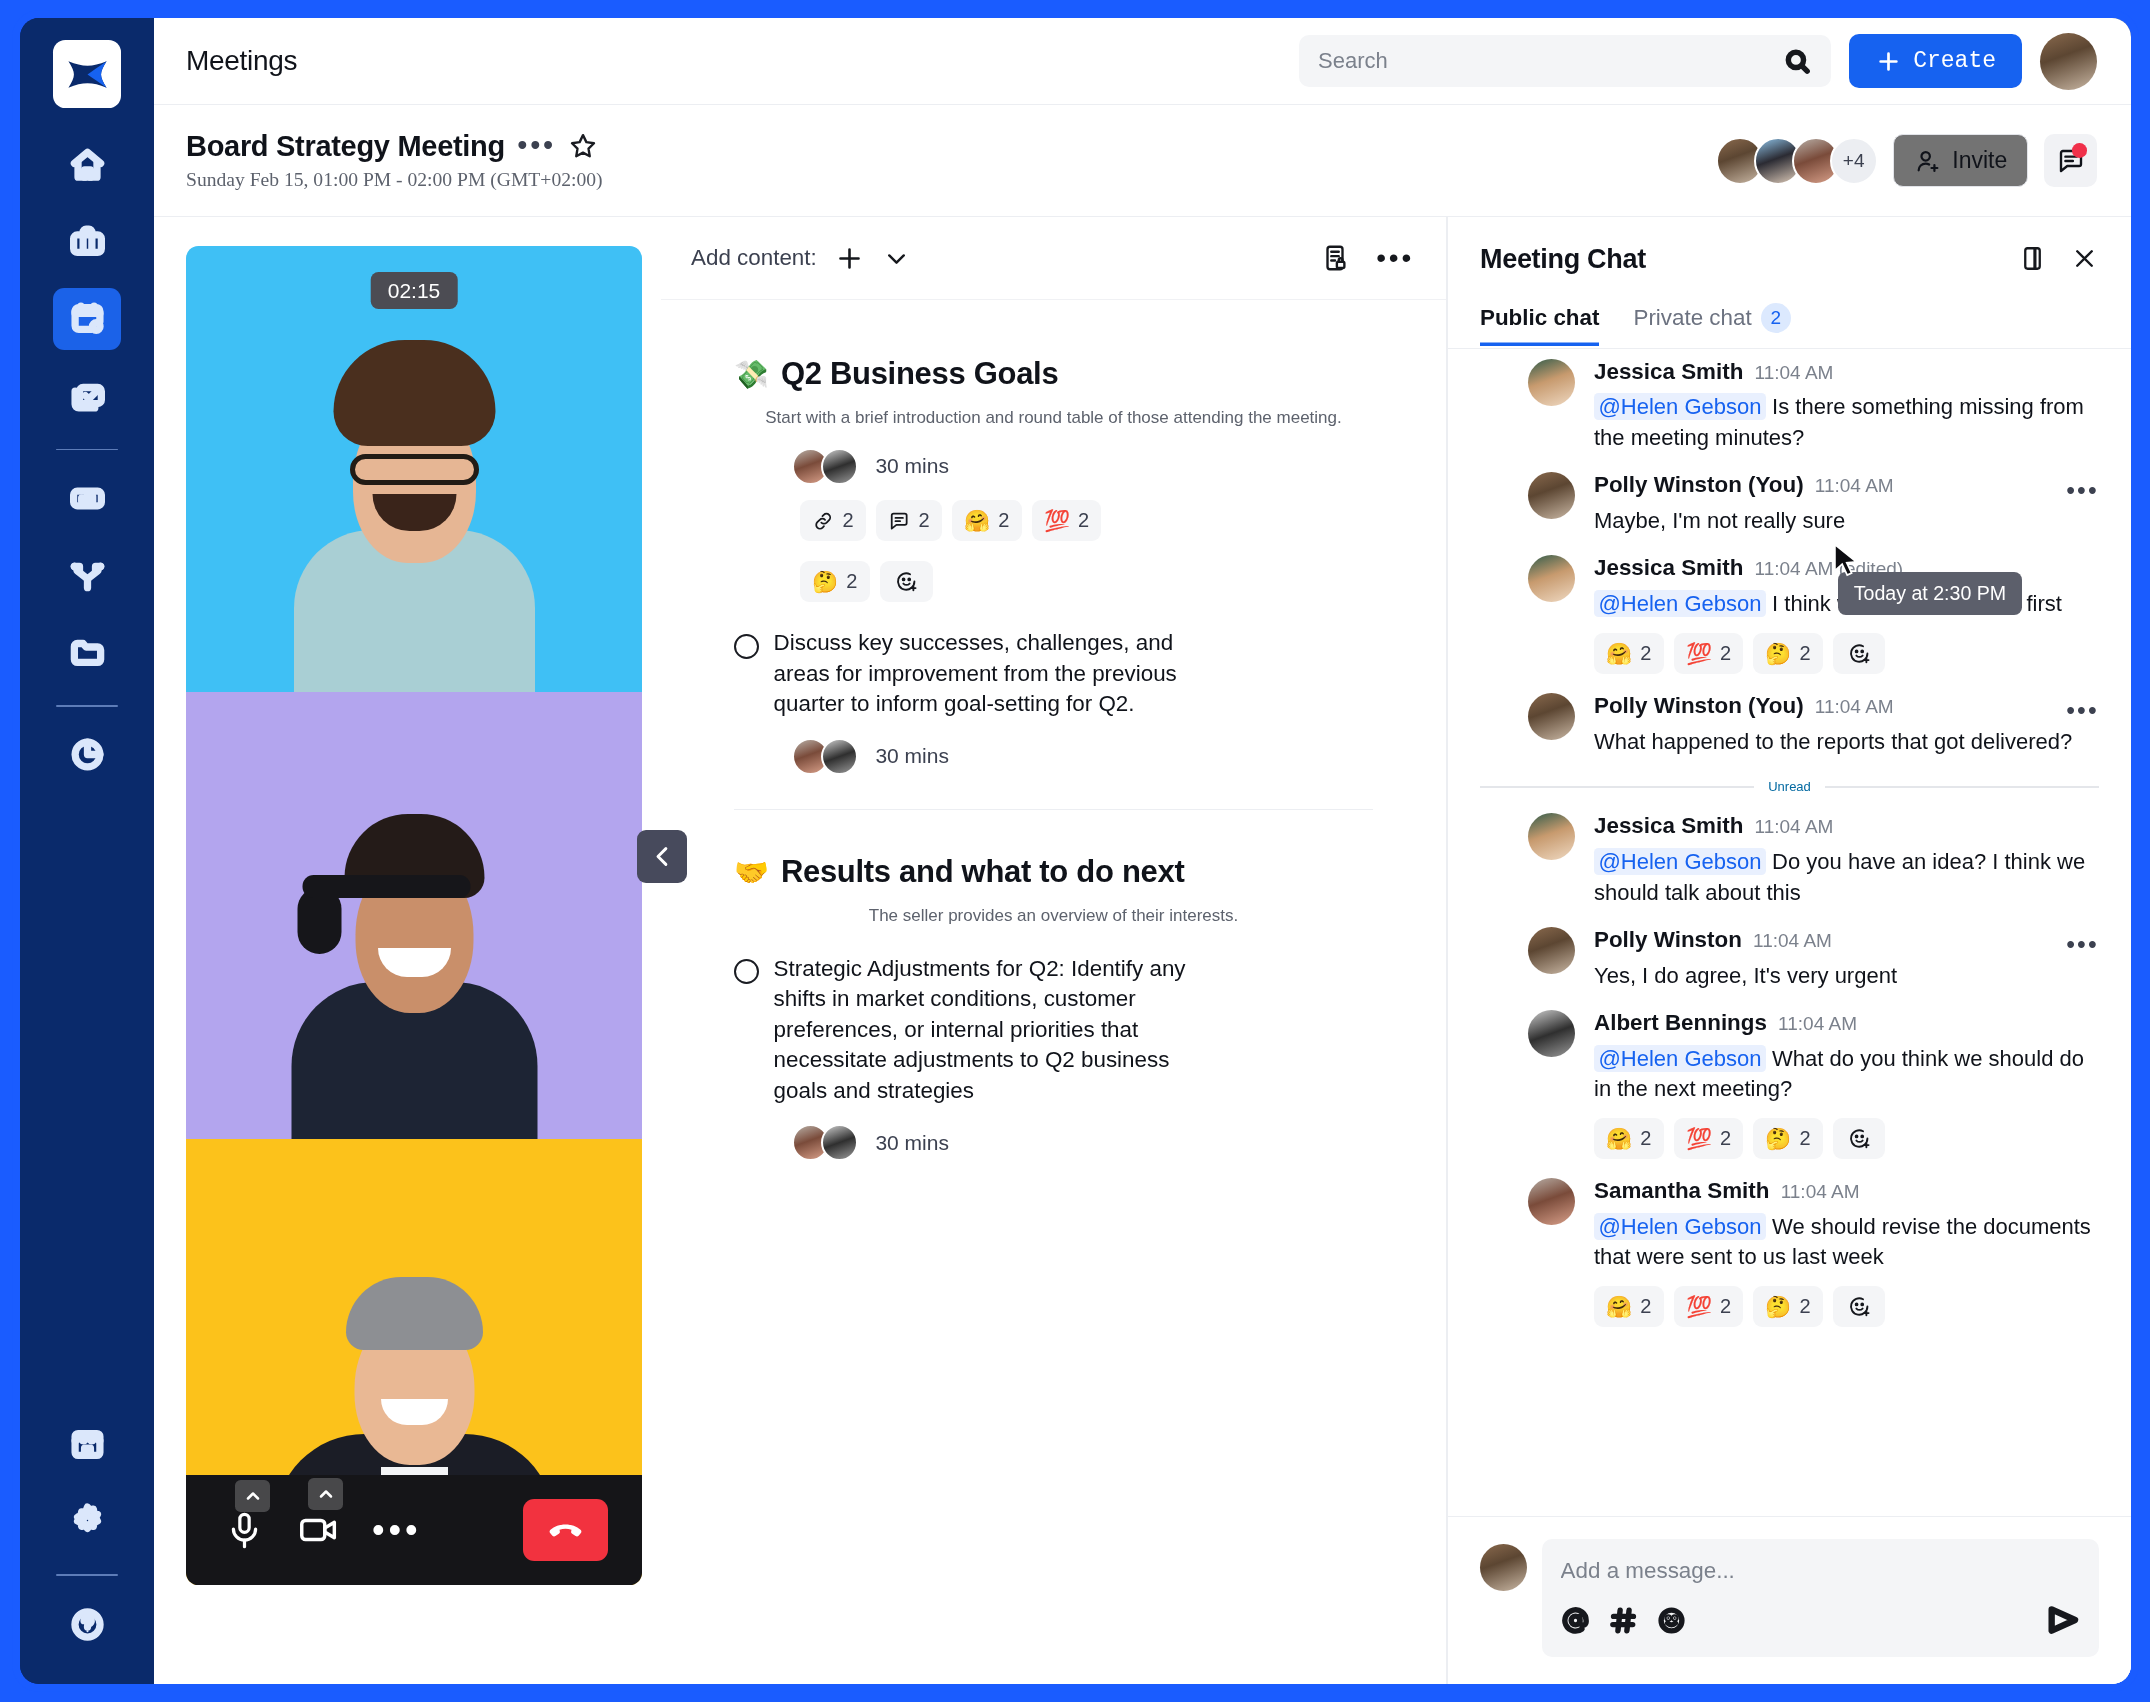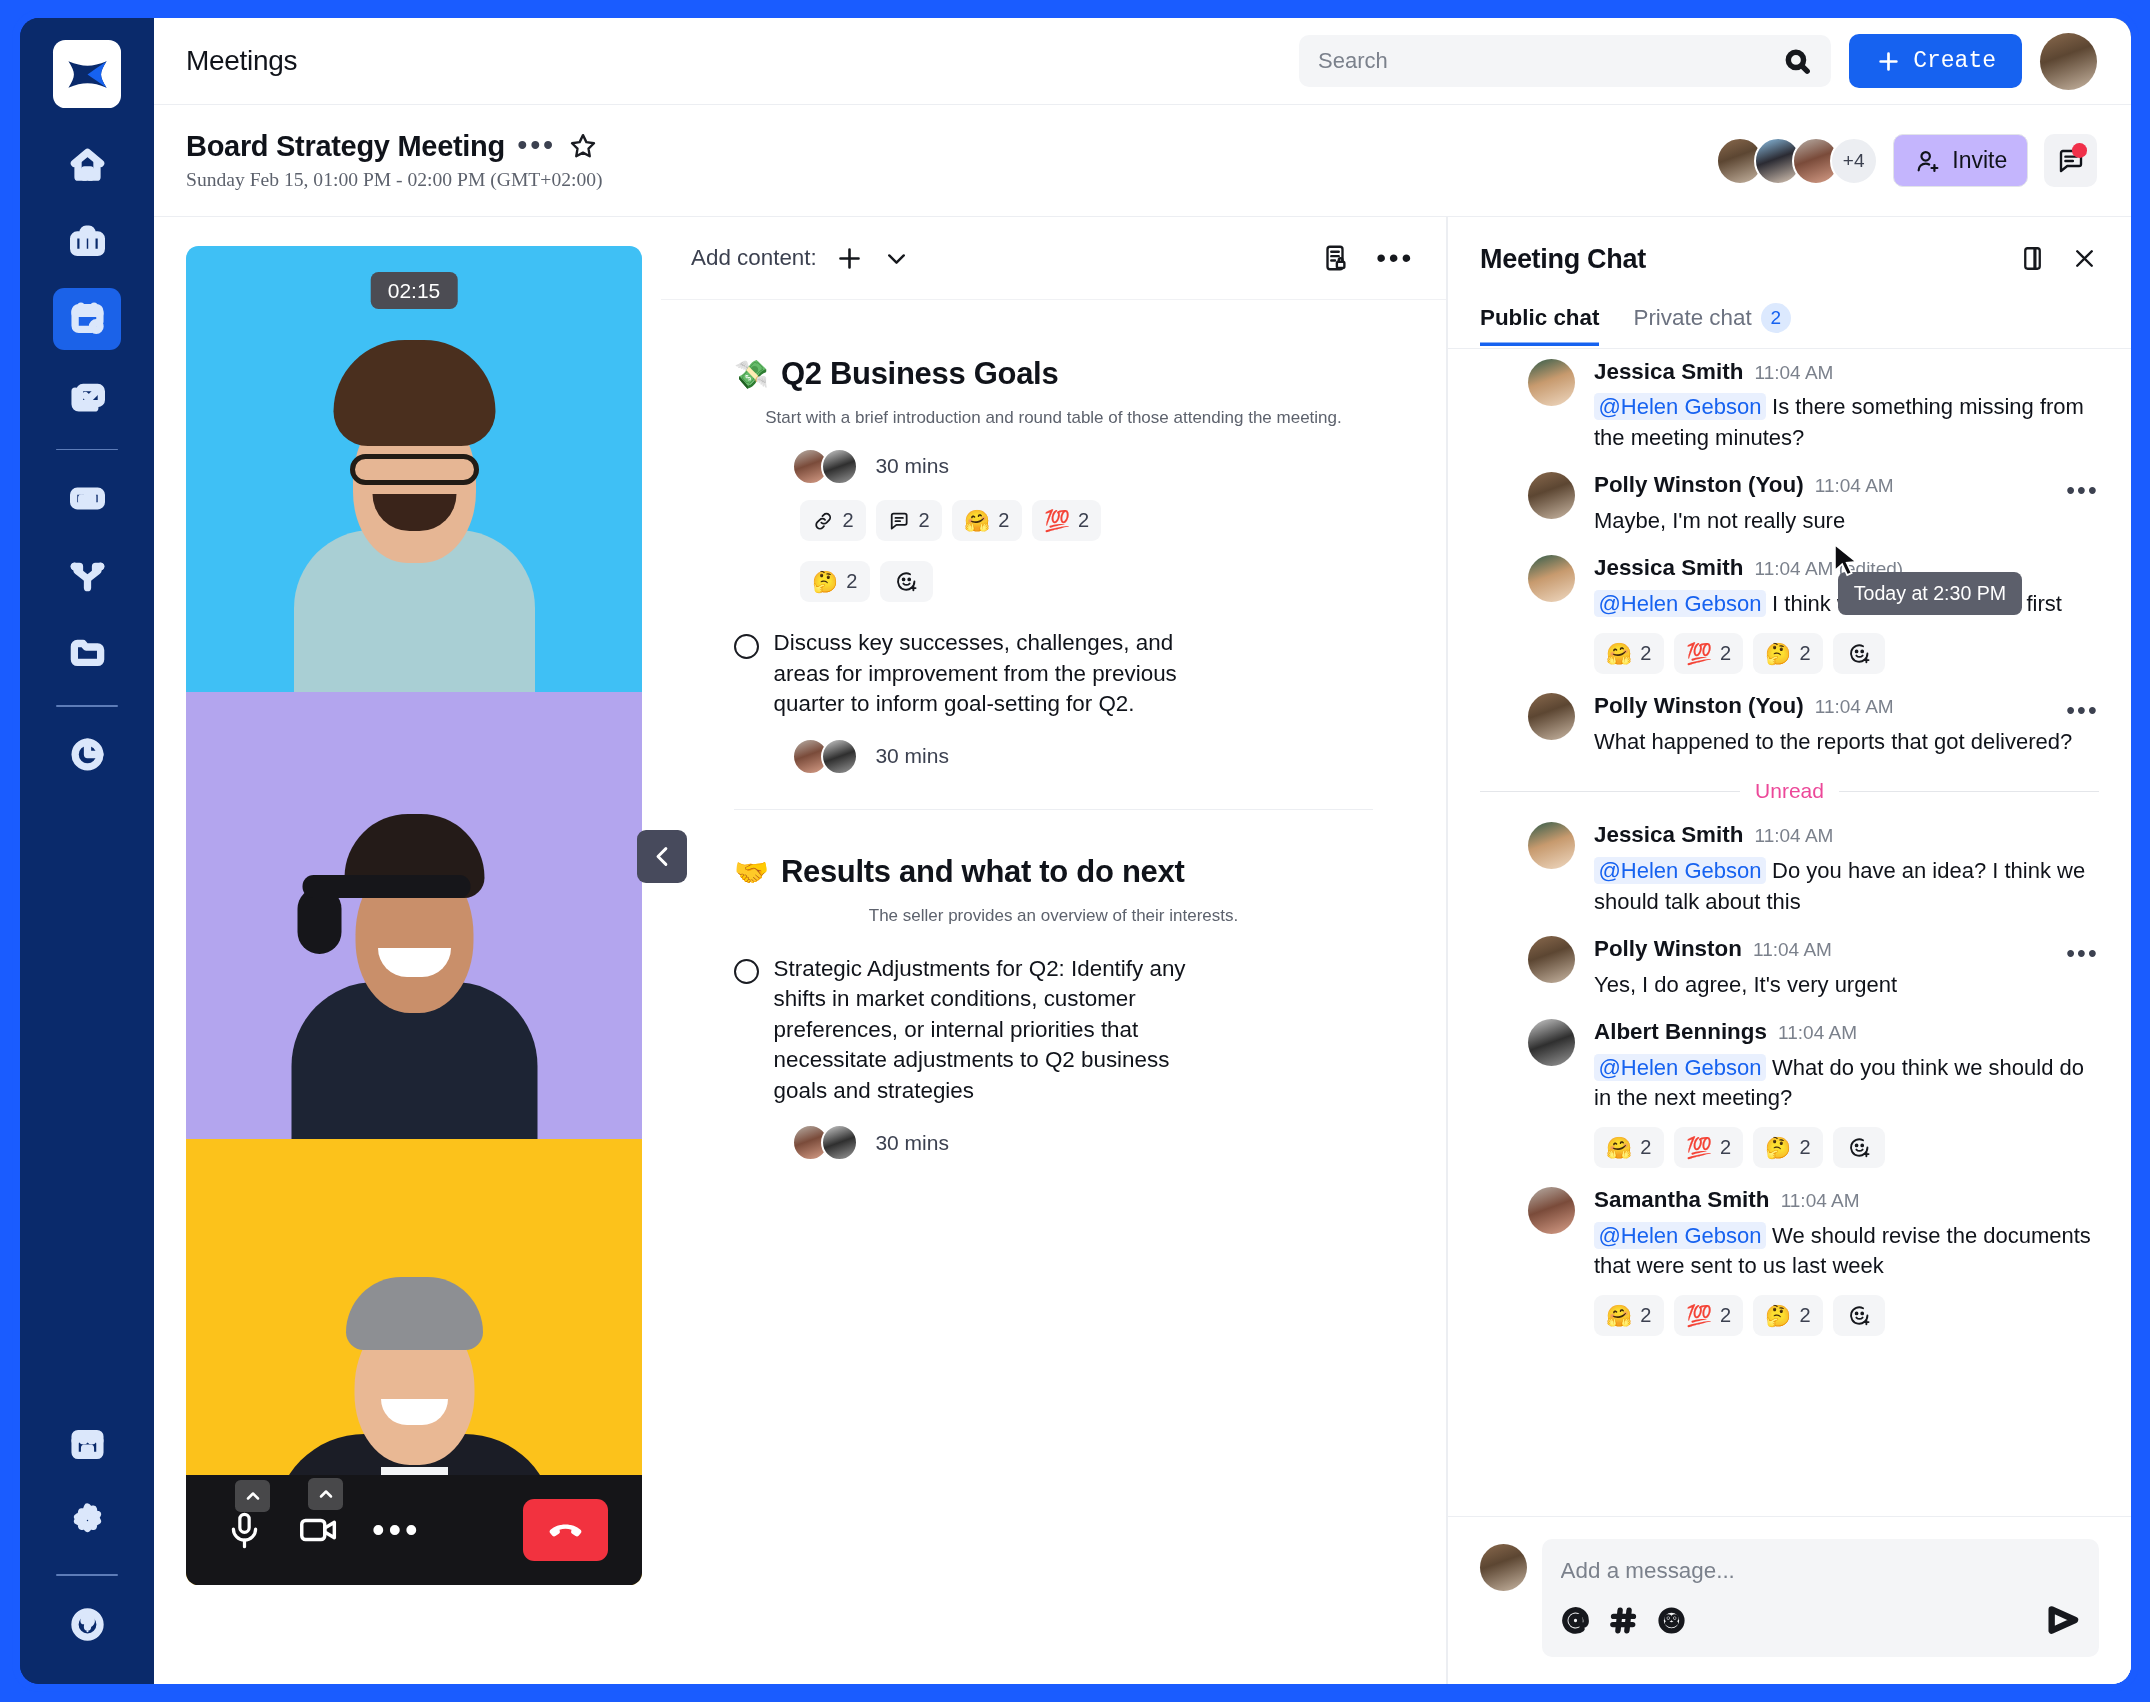--- a/index.html
+++ b/index.html
@@ -102,21 +102,21 @@
   #meeting-sub { font-size: 19.6px; color: #5d626d; font-family: Liberation Serif, serif; }
   #meeting-right { margin-left: auto; display: flex; align-items: center; gap: 15.7px; }
   #attendee-stack { display: flex; align-items: center; }
   #attendee-stack .avatar { width: 48px; height: 48px; border: 2.8px solid #fff; margin-left: -10px; }
   #attendee-more {
     width: 48px; height: 48px; border-radius: 50%; background: #eceef2; color: #3c4150;
     display:flex; align-items:center; justify-content:center; font-size: 19px; margin-left: -10px;
     border: 2.8px solid #fff;
   }
   #invite-btn {
-    height: 53px; padding: 0 20px; border-radius: 10px; background: #c4b5fd; border: 1.7px solid #e2e4e9;
+    height: 53px; padding: 0 20px; border-radius: 10px; background: #737373; border: 1.7px solid #e2e4e9;
     display: flex; align-items: center; gap: 10px; font-size: 23px; color: #10131a; cursor: pointer;
     font-family: "Liberation Sans", sans-serif;
   }
   #notes-btn {
     width: 53px; height: 53px; border-radius: 10px; background: #f1f2f5;
     display: flex; align-items: center; justify-content: center; position: relative; cursor: pointer;
   }
   #notes-badge { position: absolute; top: 9px; right: 10px; width: 14.6px; height: 14.6px; border-radius: 50%; background: #f0304a; }
 
   
@@ -225,21 +225,21 @@
   .msg-author { font-size: 22.4px; font-weight: 700; color: #10131a; }
   .msg-time { font-size: 19px; color: #7b818c; }
   .msg-text { font-size: 22px; color: #10131a; line-height: 1.38; margin-top: 7.8px; }
   .mention { color: #1662f0; background: #e9f0fe; border-radius: 4.5px; padding: 1.1px 4.5px; }
   .msg-more {
     position: absolute; right: 32px; top: 22.4px; font-size: 25px; color: #3c4150; letter-spacing: 2.2px; cursor: pointer;
   }
   .msg-reactions { display: flex; gap: 10px; margin-top: 13.4px; }
   #unread-sep { display: flex; align-items: center; gap: 14.6px; padding: 22.4px 32px 0 32px; }
   #unread-sep .line { flex: 1 1 auto; height: 1.7px; background: #e4e6ea; }
-  #unread-sep .lbl { font-size: 21px; color: #ec4899; }
+  #unread-sep .lbl { font-size: 13px; color: #0369a1; }
   #tooltip {
     position: absolute; background: #5c5f6b; color: #fff; font-size: 19.6px;
     border-radius: 7.8px; padding: 10px 15.7px; z-index: 30; white-space: nowrap;
   }
   #cursor { position: absolute; z-index: 40; pointer-events: none; }
   #composer-wrap { flex: 0 0 auto; border-top: 1.7px solid #eceef2; padding: 22.4px 32px 27px 32px; display: flex; gap: 14.6px; }
   #composer-wrap .avatar { width: 47px; height: 47px; flex: 0 0 47px; margin-top: 4.5px; }
   #composer {
     flex: 1 1 auto; background: #f4f5f7; border-radius: 10px; padding: 19px 19px 15.7px 19px;
     display: flex; flex-direction: column; gap: 19px; min-height: 118px;

